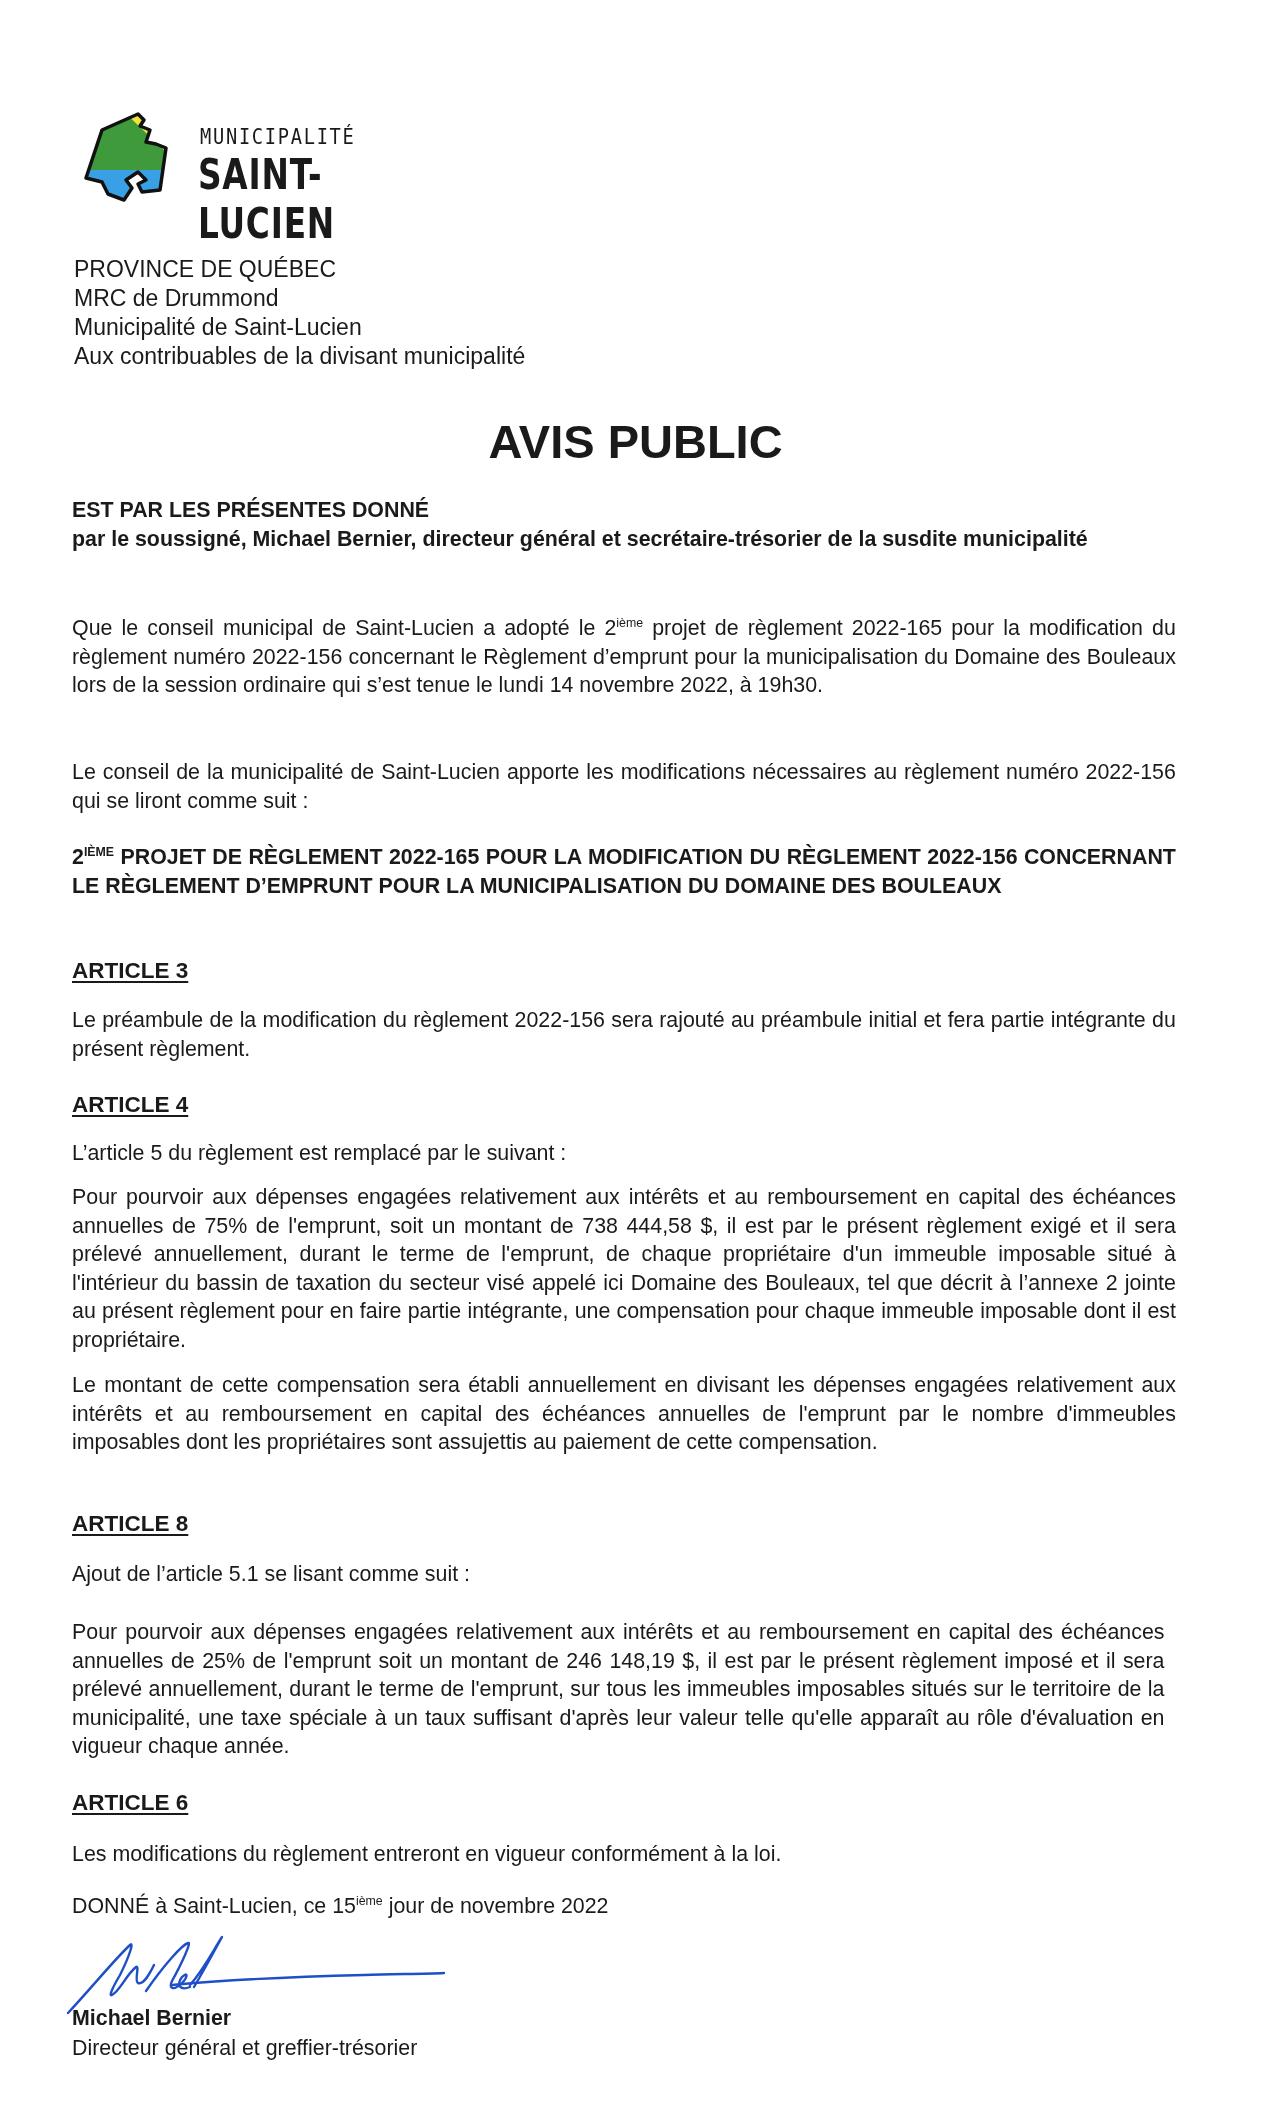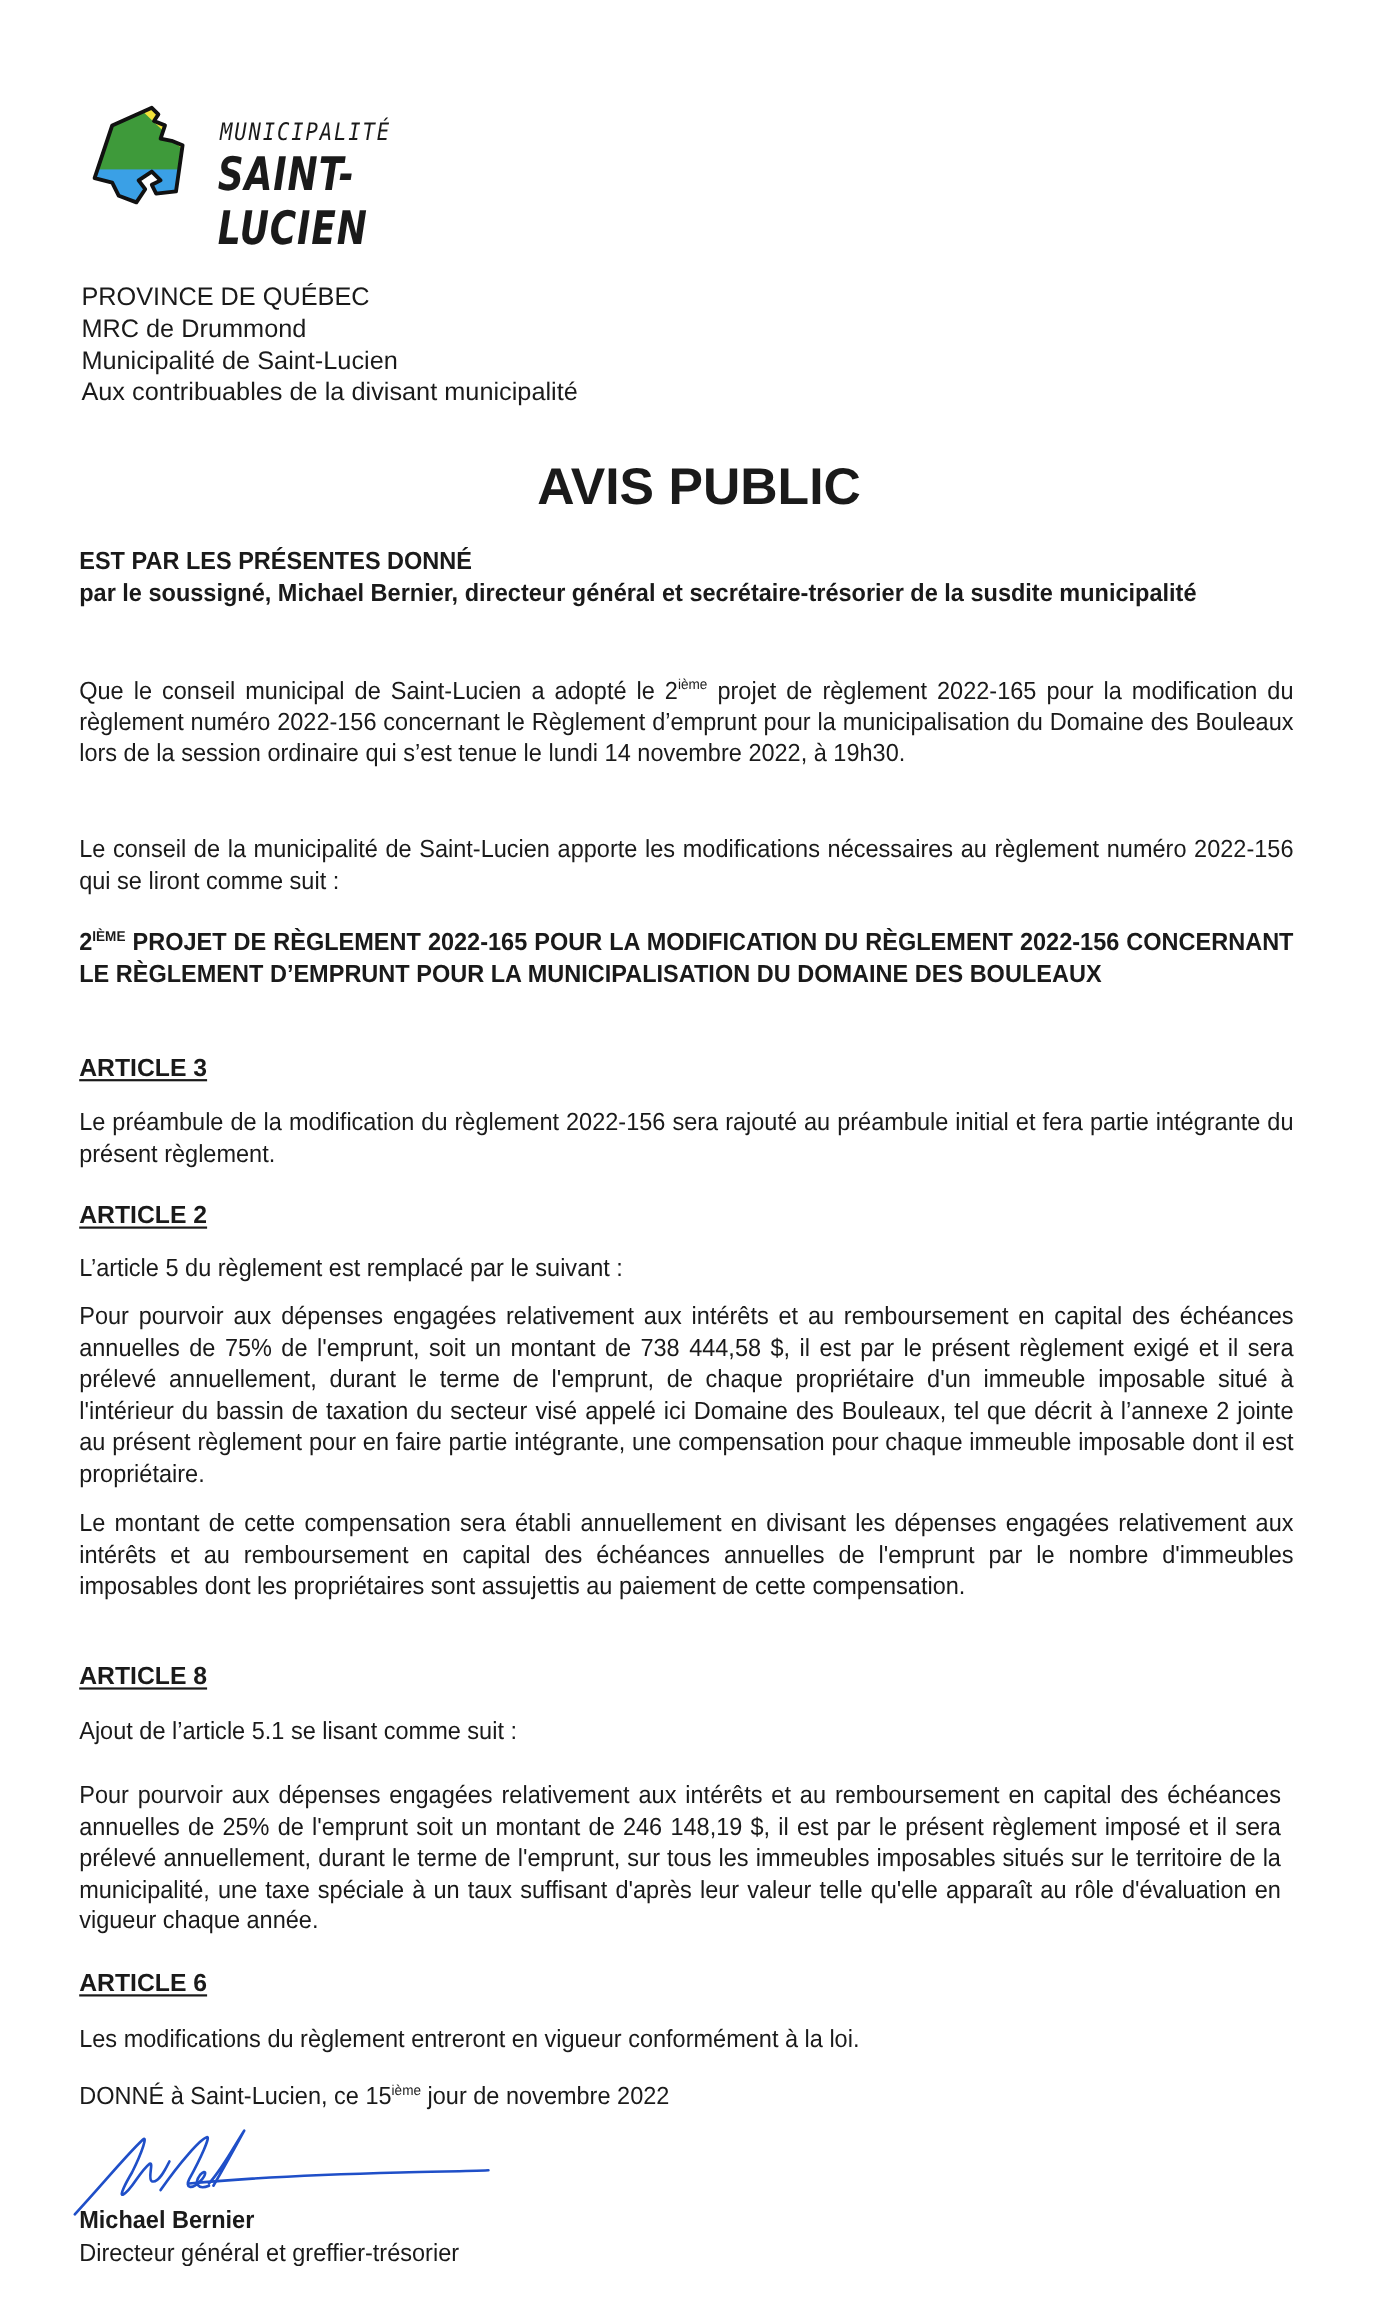--- a/index.html
+++ b/index.html
@@ -1,19 +1,19 @@
 <!DOCTYPE html>
 <html><head>
 <meta charset="utf-8">
 <style>
   html, body { margin:0; padding:0; background:#ffffff; }
   body { width:1271px; height:2110px; position:relative; overflow:hidden;
          font-family:"Liberation Sans", sans-serif; color:#1a1a1a; }
   .abs { position:absolute; }
-  .logo { left:80px; top:92px; width:380px; height:100px;font-style:italic; }
+  .logo { left:80px; top:108px; width:380px; height:100px; }
   .logo-small { position:absolute; left:120px; top:16px; font-family:"DejaVu Sans Mono", monospace;
     font-size:22px; letter-spacing:2px; color:#1a1a1a; transform:scaleX(0.85); transform-origin:left; }
   .logo-big { position:absolute; left:118px; top:42px; font-family:"DejaVu Sans", sans-serif; font-weight:bold;
     font-size:42px; color:#1a1a1a; transform:scaleX(0.78); transform-origin:left; letter-spacing:1px; }
   .hdr { left:74px; font-weight:normal; font-size:23px; line-height:29px; }
   .title { left:0; width:1271px; top:414px; text-align:center; font-weight:bold; font-size:47px; }
   .txt { left:72px; width:1104px; font-size:22.5px; line-height:28.6px; text-align:justify;
          transform:scaleX(0.95); transform-origin:left; }
   .txt.wide { width:1162px; }
   .bold { font-weight:bold; }
@@ -58,21 +58,21 @@
 
 <div class="abs txt wide" style="top:758px">Le conseil de la municipalité de Saint-Lucien apporte les modifications nécessaires au règlement numéro 2022-156 qui se liront comme suit :</div>
 
 <div class="abs txt wide bold" style="top:843px">
   <span>2</span><sup>IÈME</sup><span> PROJET DE RÈGLEMENT 2022-165 POUR LA MODIFICATION DU RÈGLEMENT 2022-156 CONCERNANT LE RÈGLEMENT D’EMPRUNT POUR LA MUNICIPALISATION DU DOMAINE DES BOULEAUX</span>
 </div>
 
 <div class="abs art" style="top:958px">ARTICLE 3</div>
 <div class="abs txt wide" style="top:1006px">Le préambule de la modification du règlement 2022-156 sera rajouté au préambule initial et fera partie intégrante du présent règlement.</div>
 
-<div class="abs art" style="top:1092px">ARTICLE 2</div>
+<div class="abs art" style="top:1092px">ARTICLE 4</div>
 <div class="abs txt wide" style="top:1139px">L’article 5 du règlement est remplacé par le suivant :</div>
 <div class="abs txt wide" style="top:1183px">Pour pourvoir aux dépenses engagées relativement aux intérêts et au remboursement en capital des échéances annuelles de 75% de l'emprunt, soit un montant de 738 444,58 $, il est par le présent règlement exigé et il sera prélevé annuellement, durant le terme de l'emprunt, de chaque propriétaire d'un immeuble imposable situé à l'intérieur du bassin de taxation du secteur visé appelé ici Domaine des Bouleaux, tel que décrit à l’annexe 2 jointe au présent règlement pour en faire partie intégrante, une compensation pour chaque immeuble imposable dont il est propriétaire.</div>
 <div class="abs txt wide" style="top:1371px">Le montant de cette compensation sera établi annuellement en divisant les dépenses engagées relativement aux intérêts et au remboursement en capital des échéances annuelles de l'emprunt par le nombre d'immeubles imposables dont les propriétaires sont assujettis au paiement de cette compensation.</div>
 
 <div class="abs art" style="top:1511px">ARTICLE 8</div>
 <div class="abs txt wide" style="top:1560px">Ajout de l’article 5.1 se lisant comme suit :</div>
 <div class="abs txt" style="top:1618px;width:1150px">Pour pourvoir aux dépenses engagées relativement aux intérêts et au remboursement en capital des échéances annuelles de 25% de l'emprunt soit un montant de 246 148,19 $, il est par le présent règlement imposé et il sera prélevé annuellement, durant le terme de l'emprunt, sur tous les immeubles imposables situés sur le territoire de la municipalité, une taxe spéciale à un taux suffisant d'après leur valeur telle qu'elle apparaît au rôle d'évaluation en vigueur chaque année.</div>
 
 <div class="abs art" style="top:1790px">ARTICLE 6</div>
 <div class="abs txt" style="top:1840px;text-align:left">Les modifications du règlement entreront en vigueur conformément à la loi.</div>

